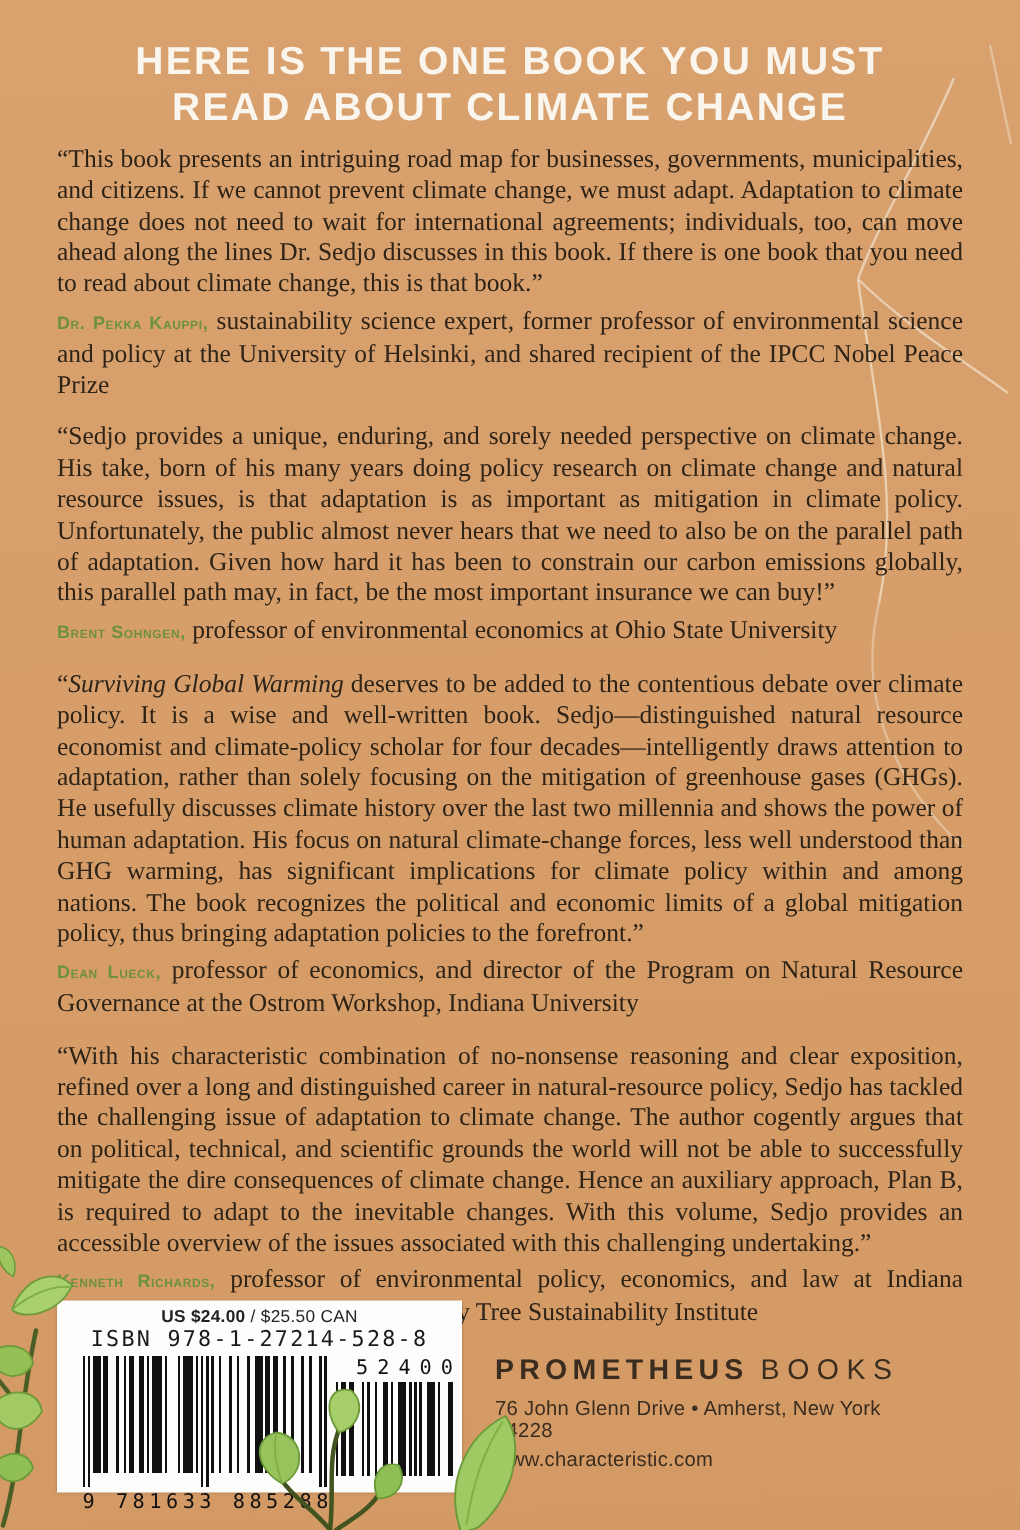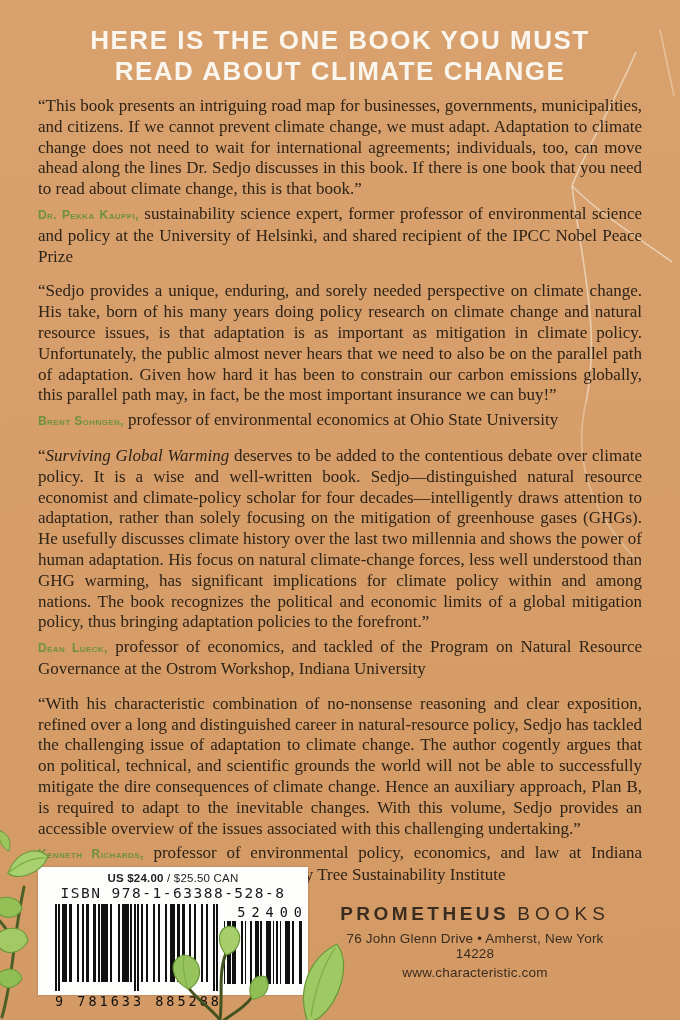--- a/index.html
+++ b/index.html
@@ -50,21 +50,21 @@
     font-size:13.5px;letter-spacing:3px;margin-top:1px;white-space:nowrap;
     color:#111;
   }
   .addon-col{width:88px;margin-left:4px;}
   .addon-digits{
     font-size:13.5px;letter-spacing:6px;text-align:right;padding-left:6px;
     white-space:nowrap;color:#111;
   }
   .addon-col svg{display:block;margin-top:1px;}
   .publisher{
-    position:absolute;left:330px;top:903px;width:290px;text-align:center;
+    position:absolute;left:330px;top:903px;width:290px;text-align:left;
     font-family:"Liberation Sans", sans-serif;color:#3a2c1e;z-index:1;
   }
   .pub-name{white-space:nowrap;font-size:19px;}
   .pub-name .strong{font-weight:bold;letter-spacing:3.5px;}
   .pub-name .light{font-weight:normal;letter-spacing:5px;margin-left:8px;}
   .pub-addr{font-size:13.5px;margin-top:6px;letter-spacing:.2px;}
   .pub-url{font-size:13.5px;margin-top:4px;letter-spacing:.2px;}
   .leaves{position:absolute;z-index:3;pointer-events:none;}
   svg.bars{shape-rendering:crispEdges;}
 </style>
@@ -90,30 +90,30 @@
 
   <div class="content">
 
     <p class="quote">“This book presents an intriguing road map for businesses, governments, municipalities, and citizens. If we cannot prevent climate change, we must adapt. Adaptation to climate change does not need to wait for international agreements; individuals, too, can move ahead along the lines Dr. Sedjo discusses in this book. If there is one book that you need to read about climate change, this is that book.”</p>
     <p class="attr"><span class="aname">Dr. Pekka Kauppi,</span> <span>sustainability science expert, former professor of environmental science and policy at the University of Helsinki, and shared recipient of the IPCC Nobel Peace Prize</span></p>
 
     <p class="quote">“Sedjo provides a unique, enduring, and sorely needed perspective on climate change. His take, born of his many years doing policy research on climate change and natural resource issues, is that adaptation is as important as mitigation in climate policy. Unfortunately, the public almost never hears that we need to also be on the parallel path of adaptation. Given how hard it has been to constrain our carbon emissions globally, this parallel path may, in fact, be the most important insurance we can buy!”</p>
     <p class="attr"><span class="aname">Brent Sohngen,</span> <span>professor of environmental economics at Ohio State University</span></p>
 
     <p class="quote"><span>“</span><i>Surviving Global Warming</i><span> deserves to be added to the contentious debate over climate policy. It is a wise and well-written book. Sedjo—distinguished natural resource economist and climate-policy scholar for four decades—intelligently draws attention to adaptation, rather than solely focusing on the mitigation of greenhouse gases (GHGs). He usefully discusses climate history over the last two millennia and shows the power of human adaptation. His focus on natural climate-change forces, less well understood than GHG warming, has significant implications for climate policy within and among nations. The book recognizes the political and economic limits of a global mitigation policy, thus bringing adaptation policies to the forefront.”</span></p>
-    <p class="attr"><span class="aname">Dean Lueck,</span> <span>professor of economics, and tackled of the Program on Natural Resource Governance at the Ostrom Workshop, Indiana University</span></p>
+    <p class="attr"><span class="aname">Dean Lueck,</span> <span>professor of economics, and director of the Program on Natural Resource Governance at the Ostrom Workshop, Indiana University</span></p>
 
     <p class="quote">“With his characteristic combination of no-nonsense reasoning and clear exposition, refined over a long and distinguished career in natural-resource policy, Sedjo has tackled the challenging issue of adaptation to climate change. The author cogently argues that on political, technical, and scientific grounds the world will not be able to successfully mitigate the dire consequences of climate change. Hence an auxiliary approach, Plan B, is required to adapt to the inevitable changes. With this volume, Sedjo provides an accessible overview of the issues associated with this challenging undertaking.”</p>
     <p class="attr"><span class="aname">Kenneth Richards,</span> <span>professor of environmental policy, economics, and law at Indiana University and consultant for the Gnarly Tree Sustainability Institute</span></p>
 
   </div>
 
   <div class="barcode-box">
     <div class="price-line"><b>US $24.00</b><span> / $25.50 CAN</span></div>
-    <div class="isbn-line">ISBN 978-1-63388-528-8</div>
+    <div class="isbn-line">ISBN 978-1-27214-528-8</div>
     <div class="bars-row">
       <div class="main-col">
         <svg id="main-barcode" class="bars" width="163" height="88" viewBox="0 0 95 88" preserveAspectRatio="none" fill="#111">
             <rect x="0" y="0" width="1" height="87"></rect>
             <rect x="2" y="0" width="1" height="87"></rect>
             <rect x="4" y="0" width="1" height="78"></rect>
             <rect x="5" y="0" width="1" height="78"></rect>
             <rect x="6" y="0" width="1" height="78"></rect>
             <rect x="8" y="0" width="1" height="78"></rect>
             <rect x="9" y="0" width="1" height="78"></rect>

